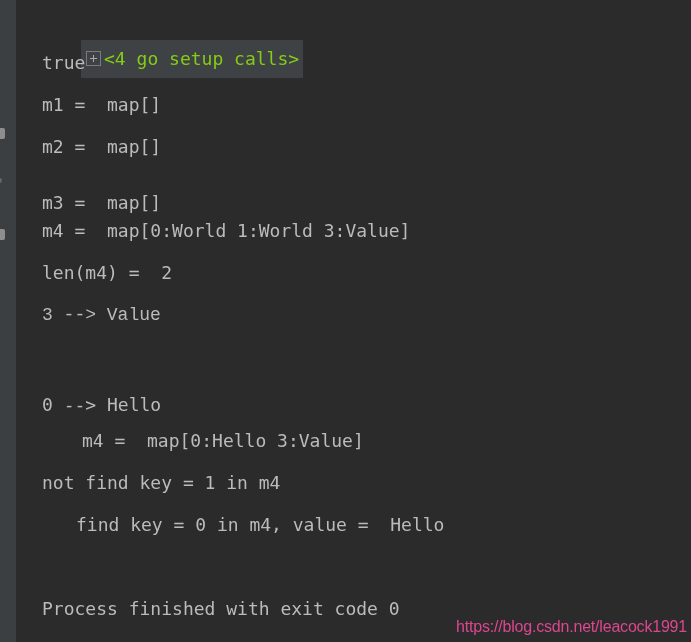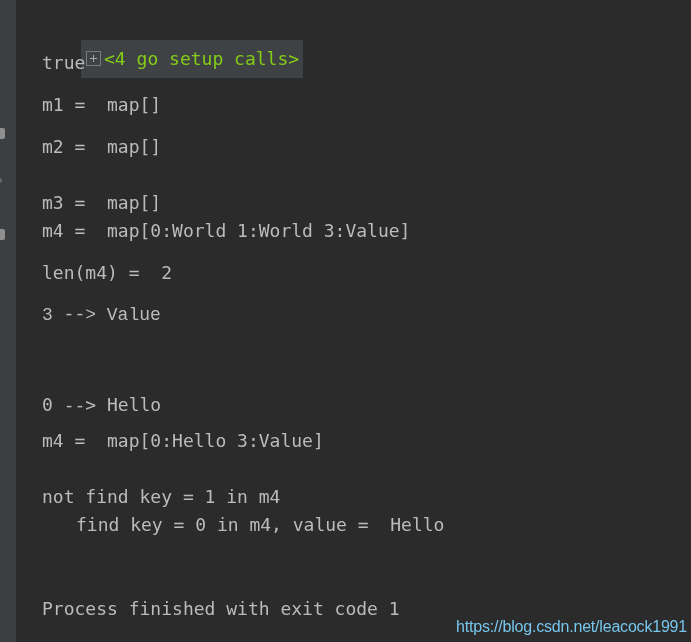--- a/index.html
+++ b/index.html
@@ -127,22 +127,22 @@
 
   #line-1  { top: 42px; }
   #line-2  { top: 84px; }
   #line-3  { top: 126px; }
   #line-4  { top: 182px; text-align: center; }
   #line-5  { top: 210px; }
   #line-6  { top: 252px; }
   #line-7  { top: 294px; font-family: Liberation Mono, monospace; }
   #line-8  { top: 336px; margin-top: 48px; }
   #line-9  { top: 378px; }
-  #line-10 { top: 420px; }
-  #line-11 { top: 476px; }
+  #line-10 { top: 420px; margin-left: 40px; }
+  #line-11 { top: 462px; }
   #line-12 { top: 504px; margin-left: 34px; }
   #line-13 { top: 546px; }
   #line-14 { top: 588px; }
 
   
   #text-caret {
     display: inline-block;
     width: 2px;
     height: 30px;
     background: #cfcfcf;
@@ -150,21 +150,21 @@
     margin-bottom: 3px;
   }
 
   
   #watermark {
     position: absolute;
     right: 4px;
     bottom: 6px;
     font-family: "Liberation Sans", sans-serif;
     font-size: 16px;
-    color: #7dd3fc;
+    color: #ec4899;
     opacity: 0.92;
     white-space: nowrap;
     z-index: 5;
     letter-spacing: -0.2px;
   }
 </style>
 </head>
 <body>
 
 <div id="console-window">
@@ -186,19 +186,19 @@
     <div class="console-line" id="line-3"><span class="line-text">m2 =  map[]</span></div>
     <div class="console-line" id="line-4"><span class="line-text">m3 =  map[]</span></div>
     <div class="console-line" id="line-5"><span class="line-text">m4 =  map[0:World 1:World 3:Value]</span></div>
     <div class="console-line" id="line-6"><span class="line-text">len(m4) =  2</span></div>
     <div class="console-line" id="line-7"><span class="line-text">3 --&gt; Value</span></div>
     <div class="console-line" id="line-8"><span class="line-text">0 --&gt; Hello</span></div>
     <div class="console-line" id="line-10"><span class="line-text">m4 =  map[0:Hello 3:Value]</span></div>
     <div class="console-line" id="line-11"><span class="line-text">not find key = 1 in m4</span></div>
     <div class="console-line" id="line-12"><span class="line-text">find key = 0 in m4, value =  Hello</span></div>
     <div class="console-line" id="line-13"><span class="line-text"></span></div>
-    <div class="console-line" id="line-14"><span class="line-text">Process finished with exit code 1</span></div>
+    <div class="console-line" id="line-14"><span class="line-text">Process finished with exit code 0</span></div>
 
   </div>
 
   <div id="watermark">https://blog.csdn.net/leacock1991</div>
 
 </div>
 
 </body></html>

